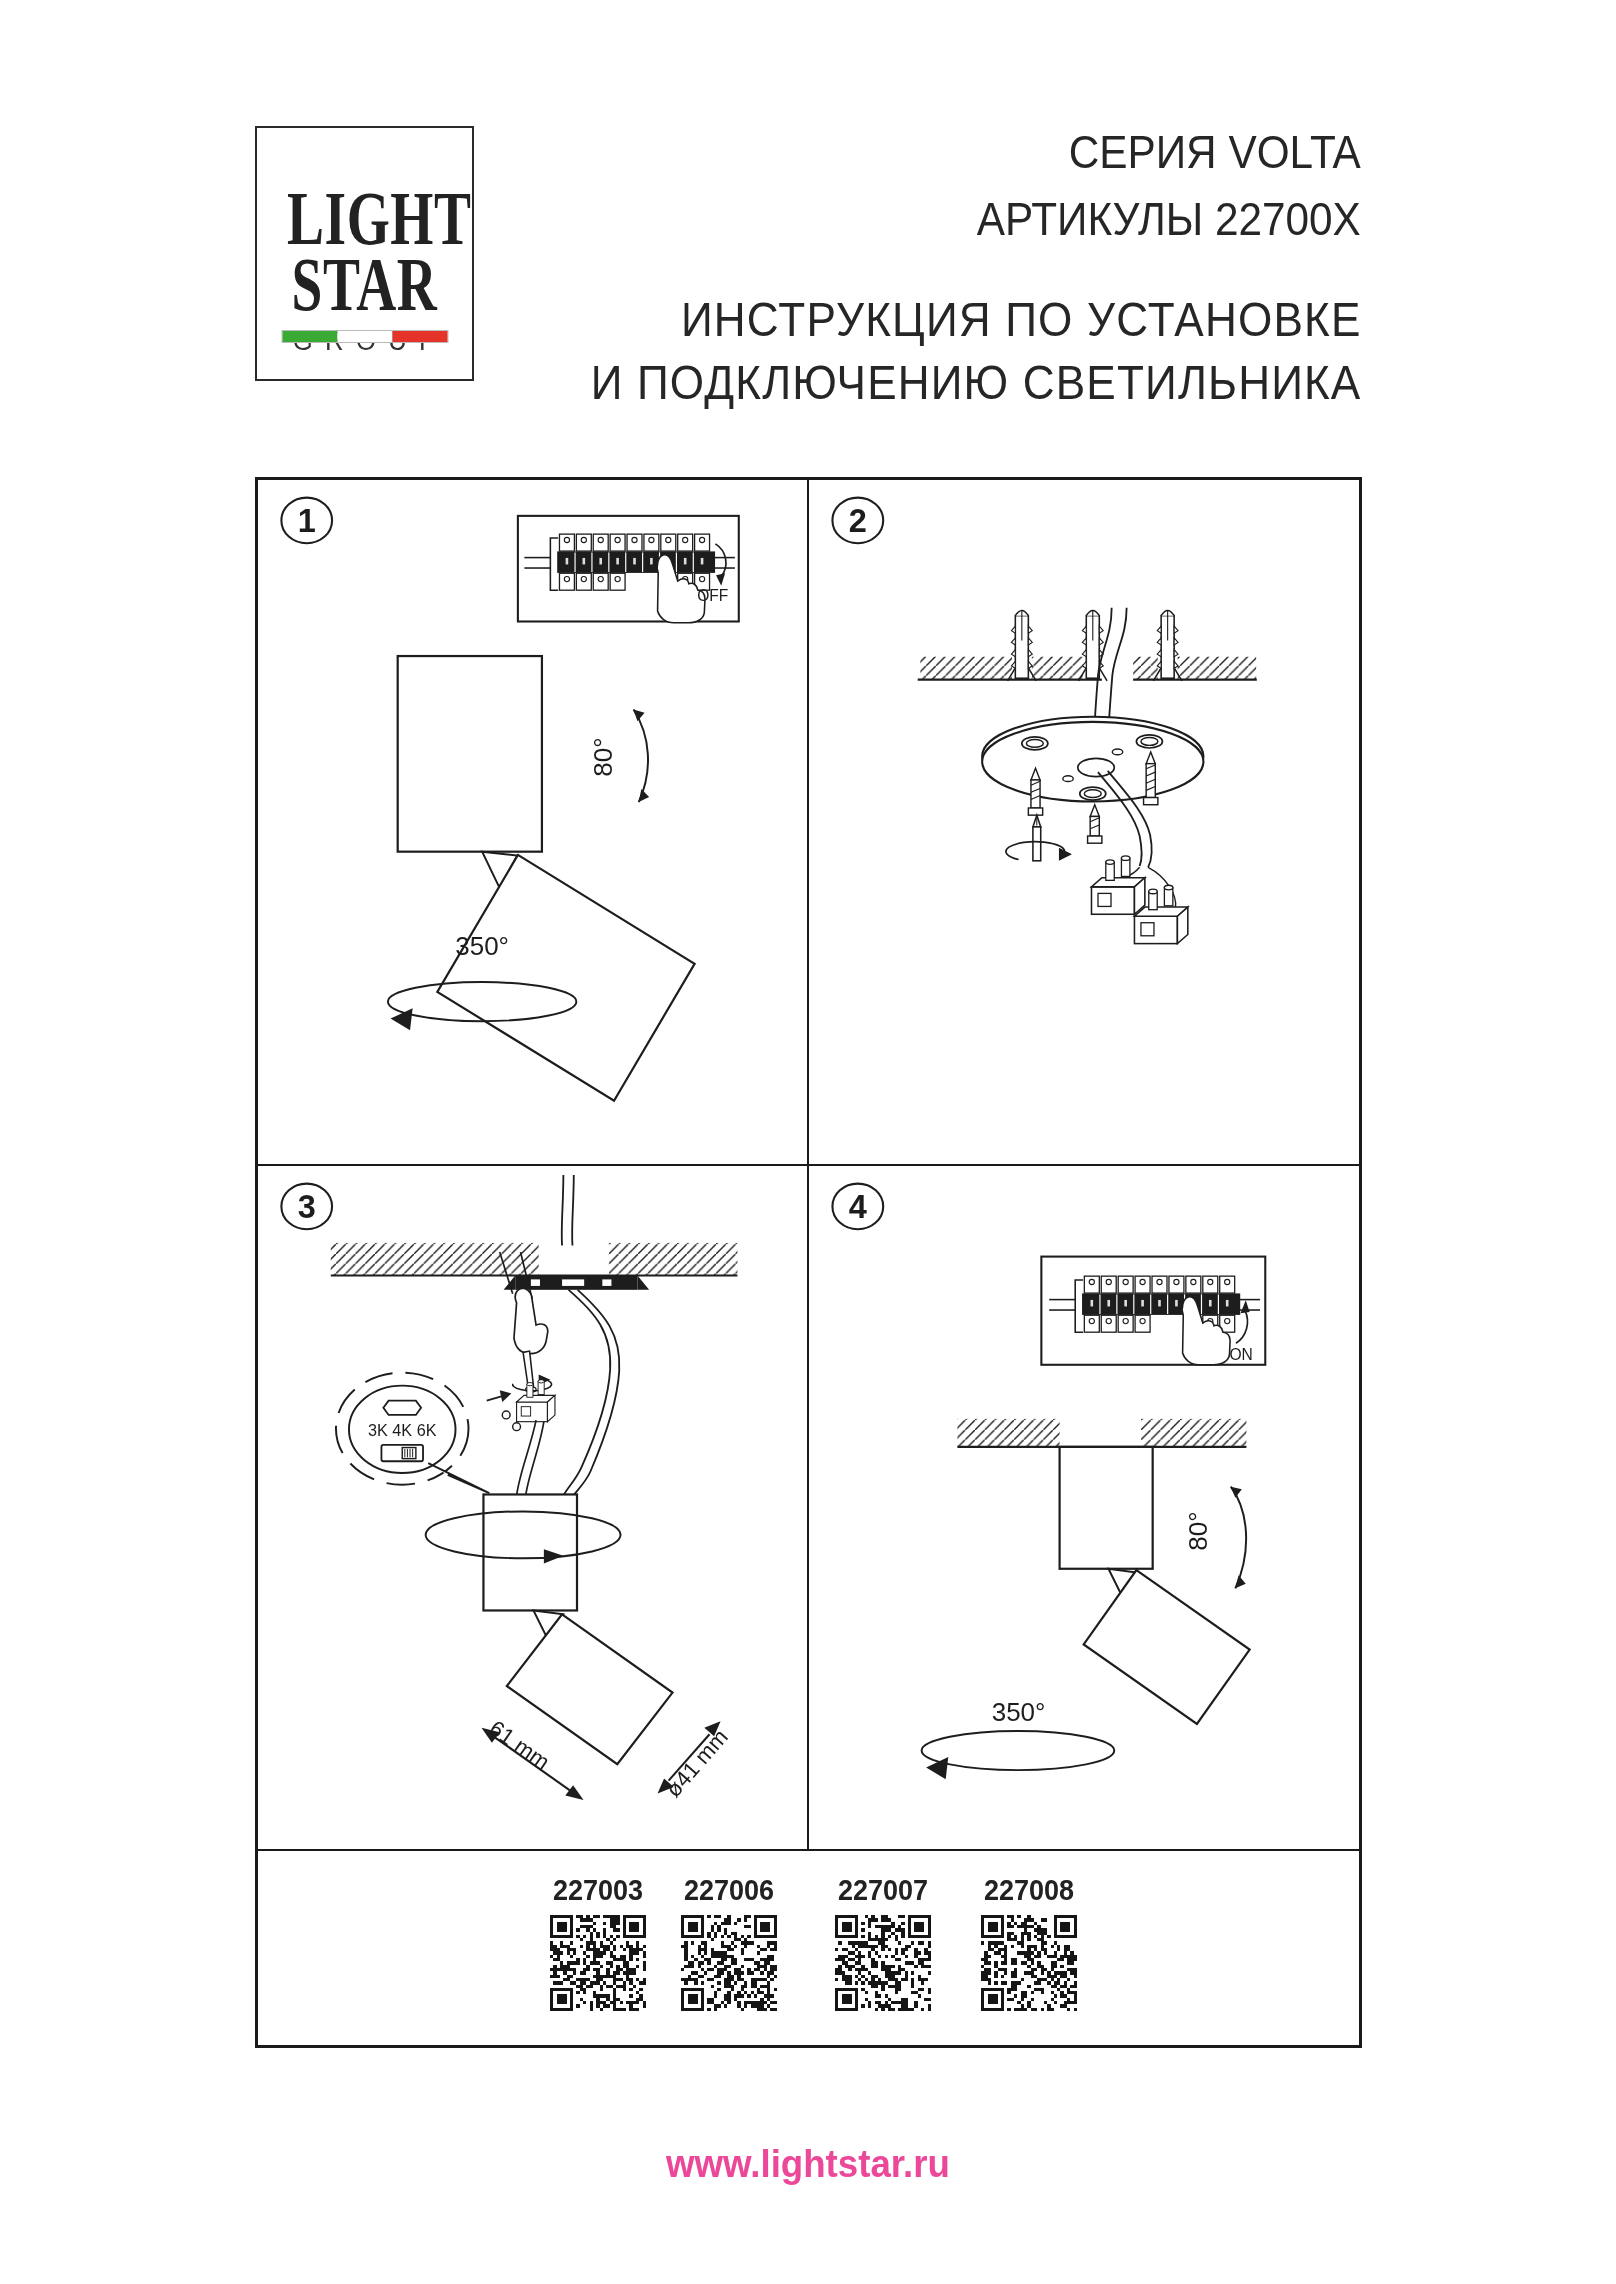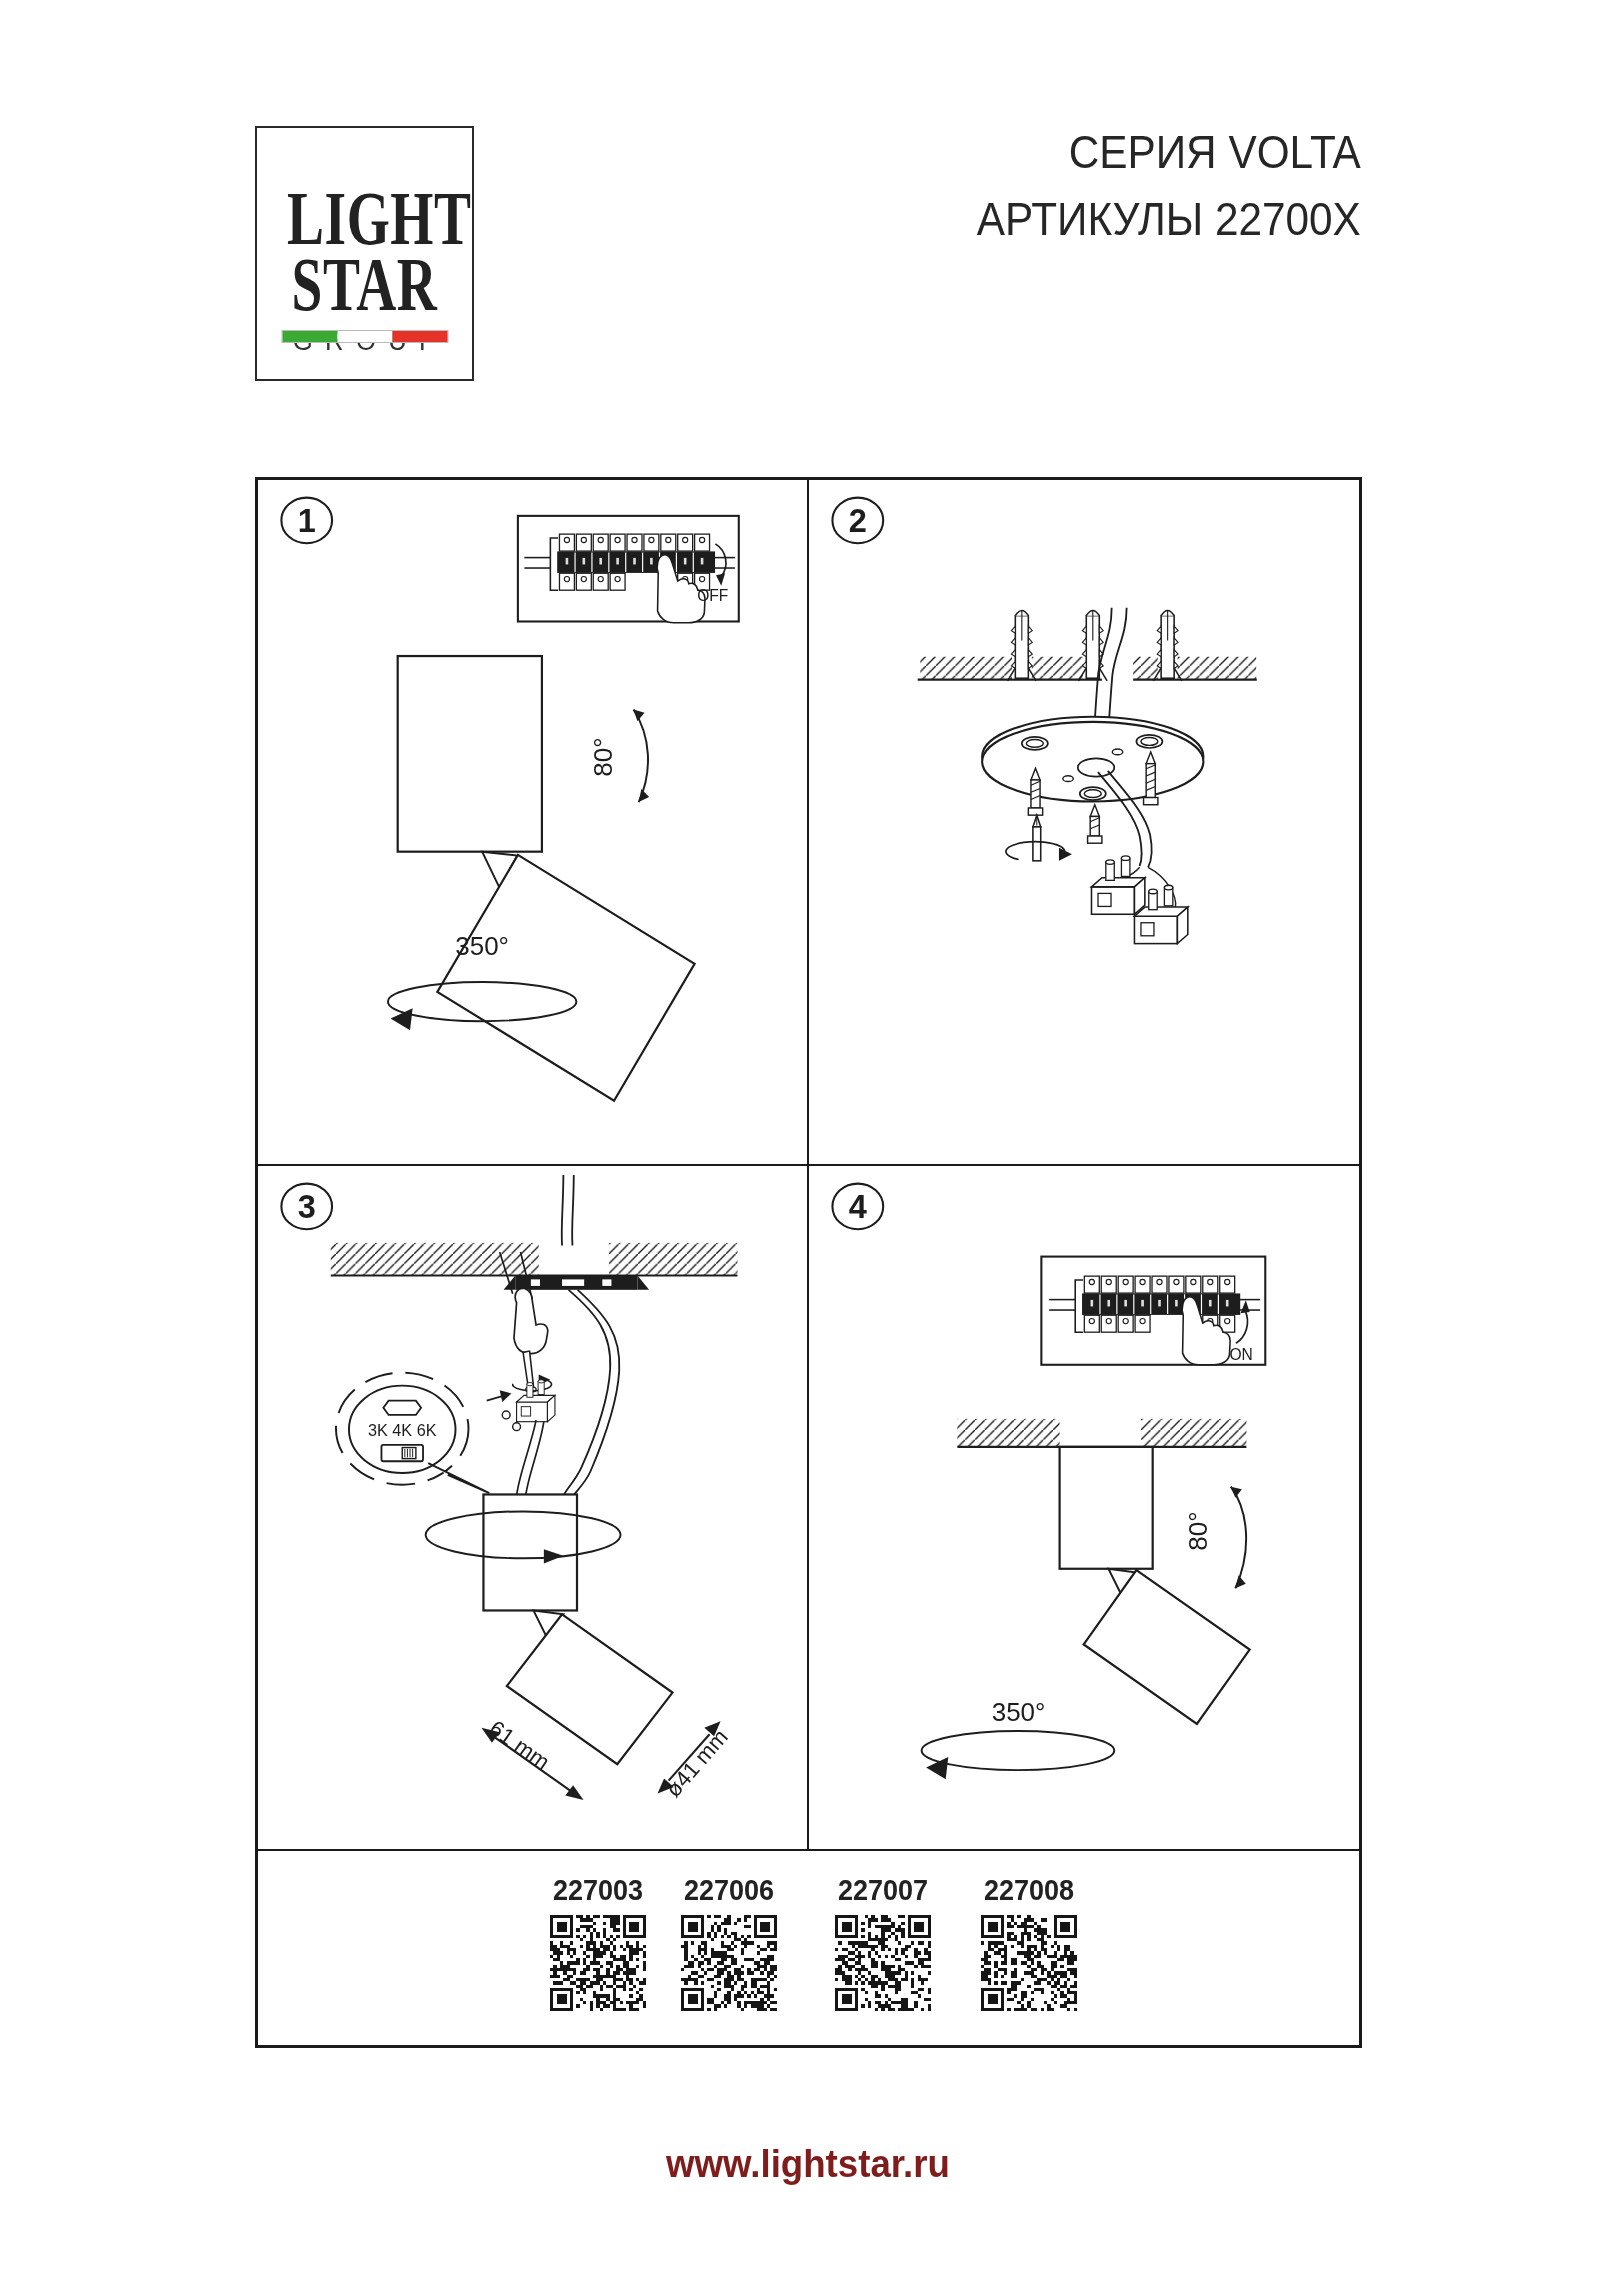--- a/index.html
+++ b/index.html
@@ -42,21 +42,21 @@
   .ang-lbl{font-size:40px;text-anchor:middle;}
   .dim-lbl{font-size:34px;text-anchor:middle;}
   .co-lbl{font-size:25px;text-anchor:middle;}
   
   .qr-strip{position:absolute;left:0;top:1371px;width:1220px;height:194px;}
   .qr-item{position:absolute;top:22px;width:130px;text-align:center;}
   .qr-label{font-size:30px;font-weight:bold;color:#222;transform:scaleX(.9);transform-origin:center;}
   .qr-item svg{display:block;margin:7.8px auto 0;width:96px;height:96px;}
   
   .footer{position:absolute;left:0;top:2142px;width:100%;text-align:center;
-          font-size:39px;font-weight:bold;color:#7f1d1d;}
+          font-size:39px;font-weight:bold;color:#ec4899;}
   .footer div{transform:scaleX(.94);transform-origin:center;}
 </style>
 </head>
 <body>
 
 <div class="page">
 
   <div class="logo-box">
     <div class="logo-stack">
       <div class="logo-word">LIGHT</div>
@@ -66,20 +66,24 @@
     <div class="logo-flag">
       <span style="background: rgb(58, 170, 53);"></span>
       <span style="background: rgb(255, 255, 255);"></span>
       <span style="background: rgb(230, 51, 41);"></span>
     </div>
   </div>
 
   <div class="head-right head-block1" style="top:128px">
     <div class="h-series">СЕРИЯ VOLTA</div>
     <div class="h-articles">АРТИКУЛЫ 22700X</div>
+  </div>
+  <div class="head-right head-block2" style="top:288px">
+    <div class="h-title">ИНСТРУКЦИЯ ПО УСТАНОВКЕ</div>
+    <div class="h-title">И ПОДКЛЮЧЕНИЮ СВЕТИЛЬНИКА</div>
   </div>
 
   <div class="grid">
 
     <div class="panel p1">
       <svg class="panel-svg" viewBox="0 0 845 1049" preserveAspectRatio="none">
         <g class="ink" stroke-width="3">
           <ellipse cx="75" cy="62" rx="39" ry="35" stroke-width="3.2"></ellipse>
           <rect x="400" y="55" width="340" height="162" stroke-width="3.2"></rect>
           <g transform="translate(400,55)">

